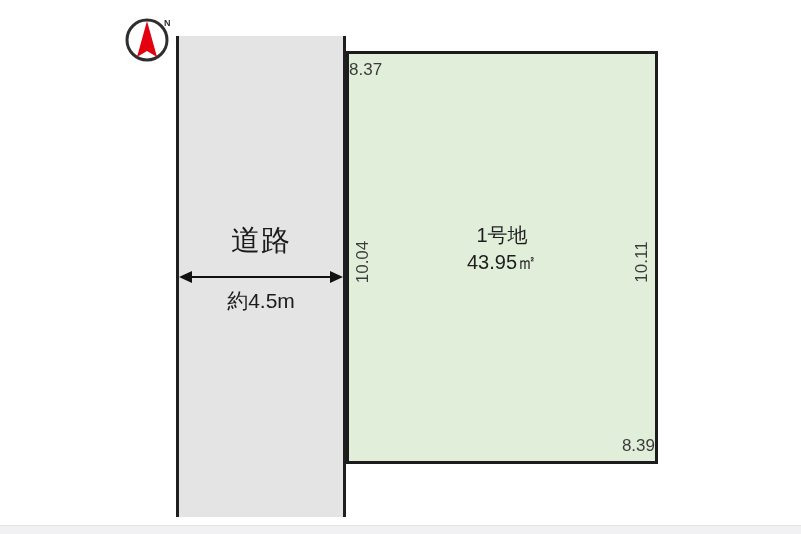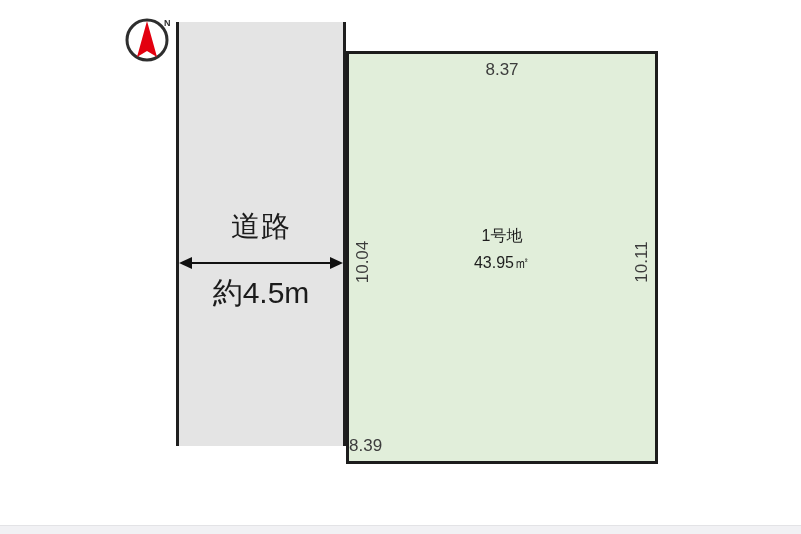--- a/index.html
+++ b/index.html
@@ -22,23 +22,23 @@
     left: 124px;
     top: 15px;
     width: 50px;
     height: 48px;
   }
 
   
   .road {
     position: absolute;
     left: 176px;
-    top: 22px;
+    top: 36px;
     width: 170px;
-    height: 424px;
+    height: 481px;
     background: #e4e4e4;
     border-left: 3px solid #1f1f1f;
     border-right: 3px solid #1f1f1f;
   }
   .road-label {
     position: absolute;
     left: 0; right: 0;
     top: 185px;
     text-align: center;
     font-size: 29px;
@@ -51,21 +51,21 @@
     left: 0px;
     top: 234px;
     width: 164px;
     height: 14px;
   }
   .road-width {
     position: absolute;
     left: 0; right: 0;
     top: 251px;
     text-align: center;
-    font-size: 30px;
+    font-size: 21px;
     color: #1b1b1b;
   }
 
   
   .plot {
     position: absolute;
     left: 346px;
     top: 51px;
     width: 312px;
     height: 413px;
@@ -74,44 +74,44 @@
   }
   .dim {
     position: absolute;
     font-size: 17px;
     color: #3c3c3c;
     white-space: nowrap;
   }
   .dim-top {
     left: 0; right: 0;
     top: 6px;
-    text-align: center;
+    text-align: left;
   }
   .dim-bottom {
     left: 0; right: 0;
     bottom: 5px;
-    text-align: left;
+    text-align: right;
     margin-top: 41px;
   }
   .dim-left {
     left: 14px;
     top: 208px;
     transform: translate(-50%, -50%) rotate(-90deg);
   }
   .dim-right {
     left: 293px;
     top: 208px;
     transform: translate(-50%, -50%) rotate(-90deg);
   }
   .plot-info {
     position: absolute;
     left: 0; right: 0;
     top: 168px;
     text-align: center;
-    font-size: 16px;
+    font-size: 20px;
     line-height: 27px;
     color: #1e1e1e;
   }
 
   
   .footer-band {
     position: absolute;
     left: 0;
     bottom: 0;
     width: 100%;

